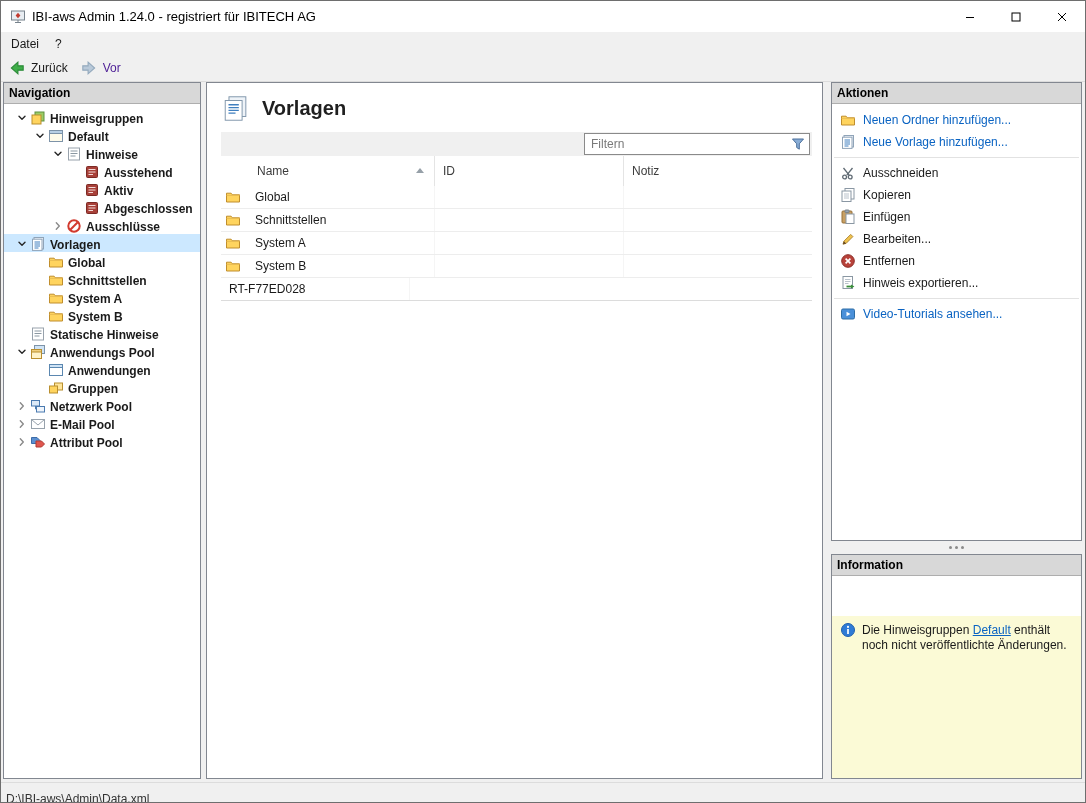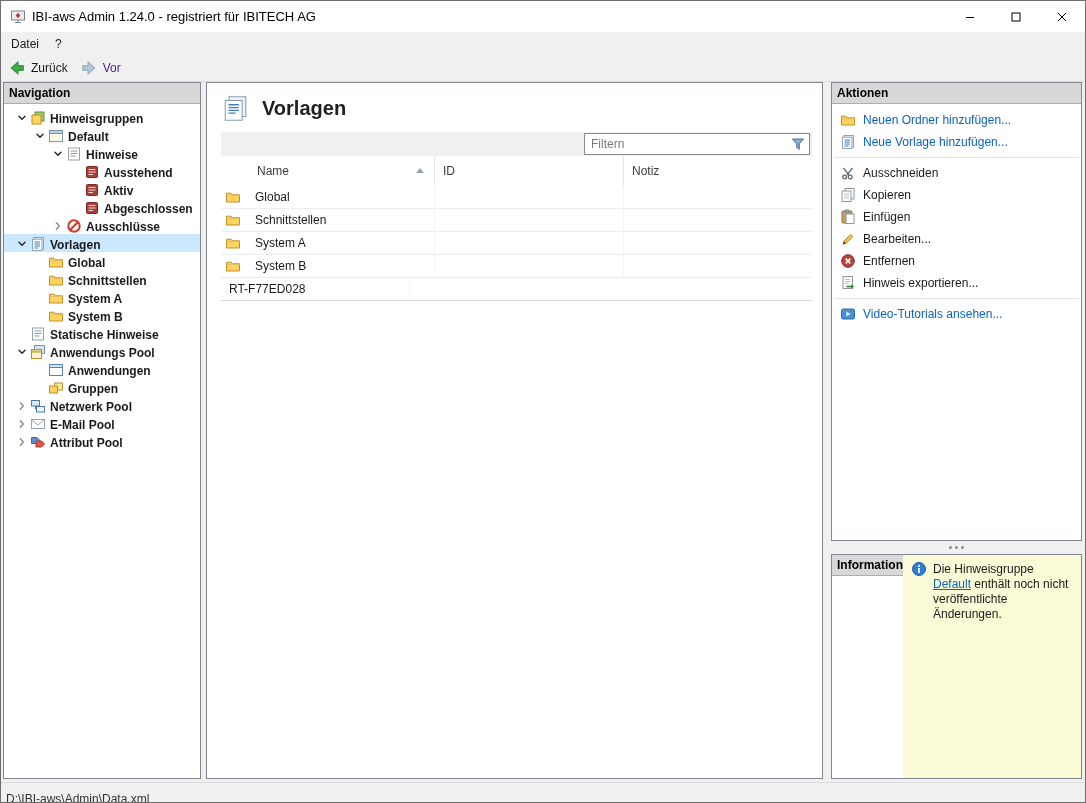--- a/index.html
+++ b/index.html
@@ -71,21 +71,21 @@
 
   
   .right-col { width:251px; display:flex; flex-direction:column; }
   .actions-panel { height:459px; display:flex; flex-direction:column; }
   .actions-list { padding-top:5px; }
   .action-item { height:22px; display:flex; align-items:center; gap:7px; padding-left:8px; }
   .action-item.link .al { color:#0a63c2; }
   .action-sep { border-top:1px solid #e2e2e2; margin:4px 2px; height:0; }
   .splitter { height:13px; display:flex; align-items:center; justify-content:center; gap:3px; }
   .splitter i { width:3px; height:3px; border-radius:50%; background:#8a8a8a; display:block; }
-  .info-panel { flex:1; display:flex; flex-direction:row; }
+  .info-panel { flex:1; display:flex; flex-direction:column;gap:40px; }
   .info-body { flex:1; background:#fbfad6; padding:7px 8px; display:flex; gap:6px; align-items:flex-start; }
   .info-ic { flex:0 0 16px; margin-top:-1px; }
   .info-text { line-height:15px; }
   .info-link { color:#0a63c2; text-decoration:underline; }
 
   
   .statusbar { height:32px; background:#f0f0f0; border-top:1px solid #dcdcdc; display:flex;
                align-items:center; padding-left:5px; box-sizing:border-box; position:relative; color:#333; }
   .grip { position:absolute; right:0; bottom:0; }
 
@@ -685,21 +685,21 @@
           <i></i>
           <i></i>
         </div>
 
       <div class="panel info-panel">
         <div class="panel-header">Information</div>
         <div class="info-body">
           <svg class="i16 info-ic">
               <use href="#ic-info"></use>
             </svg>
-          <div class="info-text"><span>Die Hinweisgruppe </span><span class="info-link">Default</span><span> enthält noch nicht veröffentlichte Änderungen.</span></div>
+          <div class="info-text"><span>Die Hinweisgruppen </span><span class="info-link">Default</span><span> enthält noch nicht veröffentlichte Änderungen.</span></div>
         </div>
       </div>
 
     </div>
   </div>
 
   <div class="statusbar">
     <span>D:\IBI-aws\Admin\Data.xml</span>
     <svg class="i16 grip">
         <use href="#ic-grip"></use>

